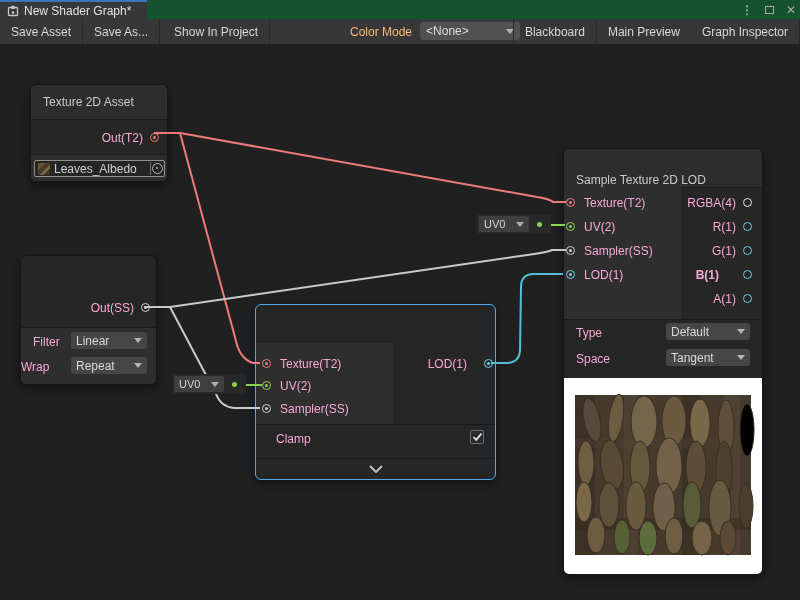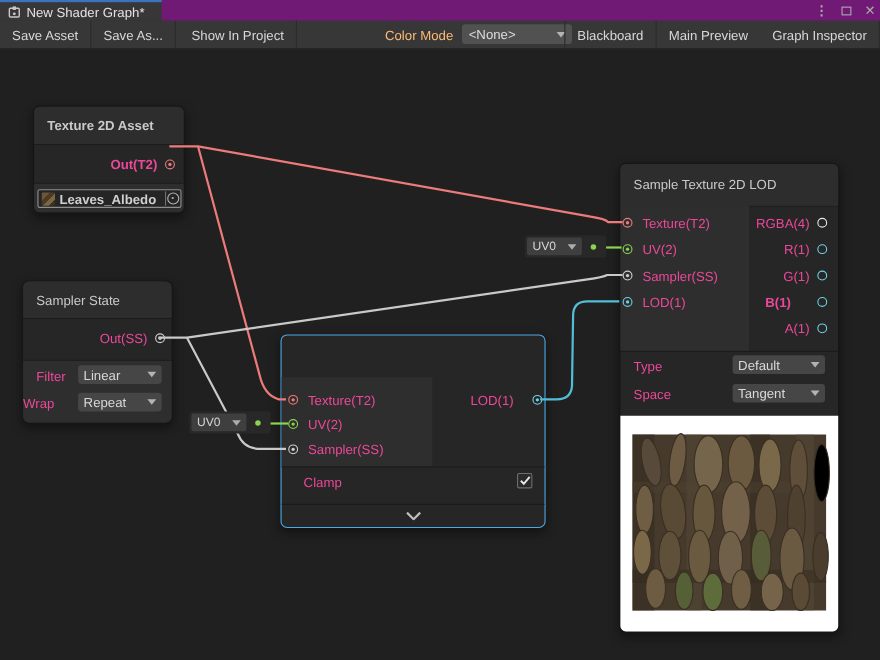--- a/index.html
+++ b/index.html
@@ -1,20 +1,20 @@
 <!DOCTYPE html>
 <html><head>
 <meta charset="utf-8">
 <style>
   html,body{margin:0;padding:0;background:#101010;}
   #root{position:relative;width:800px;height:600px;overflow:hidden;
         font-family:"Liberation Sans",sans-serif;background:#202020;
         -webkit-font-smoothing:antialiased;}
   
-  .tabstrip{position:absolute;left:0;top:0;width:800px;height:19px;background:#701a75;z-index:10;}
+  .tabstrip{position:absolute;left:0;top:0;width:800px;height:19px;background:#14532d;z-index:10;}
   .tab{position:absolute;left:0;top:0;height:19px;width:147px;background:#373737;
        display:flex;align-items:center;gap:5px;padding-left:7px;box-sizing:border-box;
        border-top:2px solid var(--pc,#3A74BC);}
   .tab-title{font-size:12px;color:#E3E3E3;white-space:nowrap;}
   .winbtns{position:absolute;right:4px;top:0;height:19px;display:flex;align-items:center;gap:12px;z-index:11;}
   .winbtn{color:#ABABAB;font-size:12px;line-height:1;cursor:default;}
   .maxbox{width:9px;height:8px;border:1.5px solid #ABABAB;box-sizing:border-box;}
   .toolbar{position:absolute;left:0;top:19px;width:800px;height:26px;background:#373737;z-index:10;
            border-bottom:1px solid #1d1d1d;box-sizing:border-box;}
   .tb-group{position:absolute;top:0;height:25px;display:flex;align-items:stretch;}
@@ -36,21 +36,21 @@
   .node.selected{border:1.5px solid var(--pc,#4FA8E8);}
   .node-header{position:absolute;left:0;top:0;right:0;background:#2D2D2D;
                border-bottom:1px solid #1B1B1B;border-radius:5px 5px 0 0;
                display:flex;align-items:center;padding:0 12px;color:#CACACA;}
   .sec-light{position:absolute;background:#2E2E2E;}
   .divider-h{position:absolute;left:0;right:0;height:1px;background:#1B1B1B;}
   .port{position:absolute;width:9px;height:9px;border-radius:50%;box-sizing:border-box;
         border:1.5px solid var(--pc,#999);background:transparent;z-index:6;}
   .port.connected::after{content:"";position:absolute;left:1.5px;top:1.5px;width:3px;height:3px;
         border-radius:50%;background:var(--pc,#999);}
-  .plabel{position:absolute;font-size:12px;color:#ec4899;white-space:nowrap;}
+  .plabel{position:absolute;font-size:12px;color:#f9a8d4;white-space:nowrap;}
   .plabel.r{text-align:right;}
   .mini-dd{position:absolute;height:17px;background:#464646;border-radius:3px;font-size:12px;
            color:#D8D8D8;display:flex;align-items:center;justify-content:space-between;
            padding:0 5px;box-sizing:border-box;}
   .objfield{position:absolute;background:#252525;border:1px solid #8F8F8F;border-radius:2px;
             display:flex;align-items:center;box-sizing:border-box;font-size:12px;color:#CFCFCF;}
   .tex-thumb{width:12px;height:12px;margin:0 4px 0 3px;flex:none;border-radius:1px;
              background:linear-gradient(135deg,#6b5636 0 30%,#4a3a26 30% 55%,#7a6644 55% 75%,#3d3122 75%);}
   .picker{width:13px;height:13px;border-left:1px solid #6f6f6f;flex:none;margin-left:auto;
           display:flex;align-items:center;justify-content:center;}
@@ -96,41 +96,38 @@
   <div class="uvw" style="left:172px;top:374px;">
     <div class="btn">
       <span>UV0</span>
       <span class="caret" style="border-top-color:#ACACAC;margin-left:2px;"></span>
     </div>
     <div class="dotbox">
       <span class="dot" style="--pc: #8CD450;"></span>
     </div>
   </div>
 
-  <div class="node" style="left:30px;top:96px;width:138px;height:98px;font-weight:bold;">
+  <div class="node" style="left:30px;top:84px;width:138px;height:98px;">
     <div class="node-header" style="height:34px;">
       <span>Texture 2D Asset</span>
     </div>
     <div class="sec-light" style="left:0;top:69px;right:0;bottom:0;border-radius:0 0 5px 5px;"></div>
     <div class="divider-h" style="top:69px;"></div>
     <div class="plabel r" style="right:24px;top:46px;">Out(T2)</div>
     <div class="port connected" style="left: 119px; top: 48px; --pc: #ED7B7B;"></div>
     <div class="objfield" style="left:3px;top:75px;width:131px;height:17px;">
       <span class="tex-thumb"></span>
       <span>Leaves_Albedo</span>
       <span class="picker">
           <span class="picker-ring"></span>
         </span>
     </div>
   </div>
 
   <div class="node" style="left:20px;top:255px;width:137px;height:130px;">
-    <div class="node-header" style="height:33px;">
-      <span>Sampler State</span>
-    </div>
     <div class="sec-light" style="left:0;top:71px;right:0;bottom:0;border-radius:0 0 5px 5px;"></div>
     <div class="divider-h" style="top:71px;"></div>
     <div class="plabel r" style="right:22px;top:45px;">Out(SS)</div>
     <div class="port connected" style="left: 120px; top: 47px; --pc: #CFCFCF;"></div>
     <div class="plabel" style="left:12px;top:79px;">Filter</div>
     <div class="mini-dd" style="left:50px;top:76px;width:76px;">
       <span>Linear</span>
       <span class="caret"></span>
     </div>
     <div class="plabel" style="left:0;top:104px;text-align:right;">Wrap</div>
@@ -162,21 +159,21 @@
     </div>
     <div class="divider-h" style="top:153px;"></div>
     <div class="chevron-row" style="top:153px;height:21px;">
       <svg width="16" height="8" viewBox="0 0 16 8">
         <path d="M2,1 L8,7 L14,1" fill="none" stroke="#BDBDBD" stroke-width="2"></path>
       </svg>
     </div>
   </div>
 
   <div class="node" style="left:563px;top:148px;width:200px;height:427px;">
-    <div class="node-header" style="height:38px;">
+    <div class="node-header" style="height:38px;align-items:flex-end;">
       <span>Sample Texture 2D LOD</span>
     </div>
     <div class="sec-light" style="left:0;top:38px;width:117px;height:132px;"></div>
     <div class="divider-h" style="top:170px;"></div>
 
     <div class="port connected" style="left: 2px; top: 49px; --pc: #ED7B7B;"></div>
     <div class="plabel" style="left:20px;top:47px;">Texture(T2)</div>
     <div class="port connected" style="left: 2px; top: 73px; --pc: #8CD450;"></div>
     <div class="plabel" style="left:20px;top:71px;">UV(2)</div>
     <div class="port connected" style="left: 2px; top: 97px; --pc: #CFCFCF;"></div>

